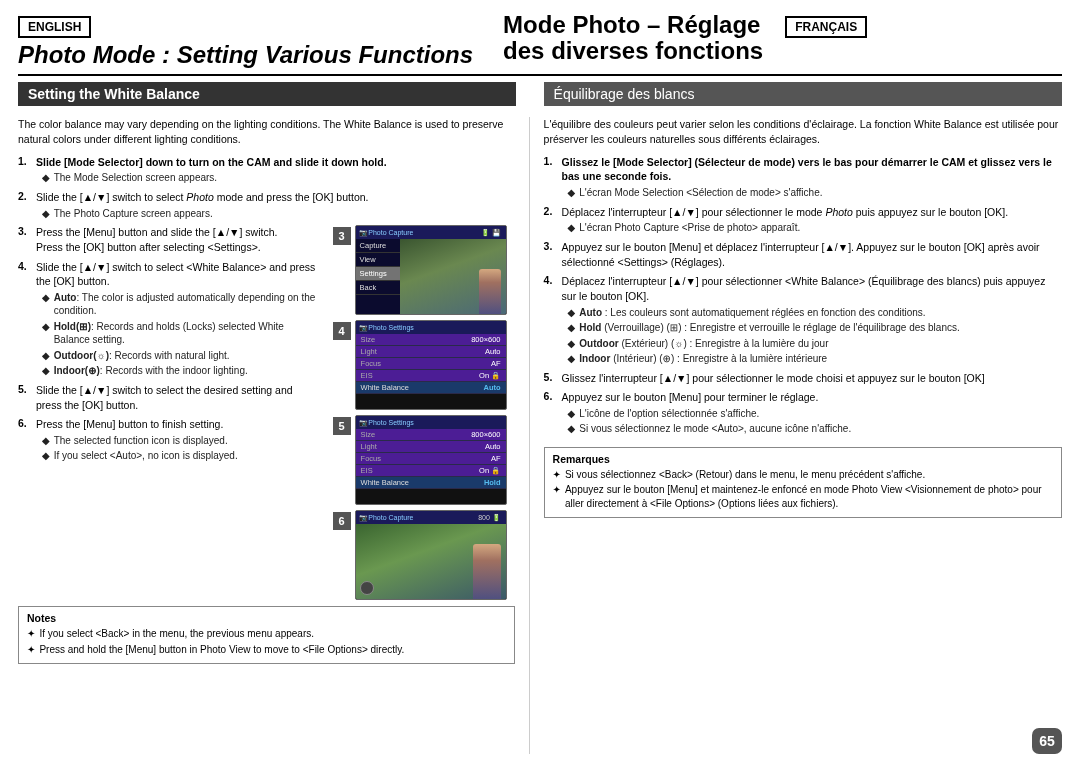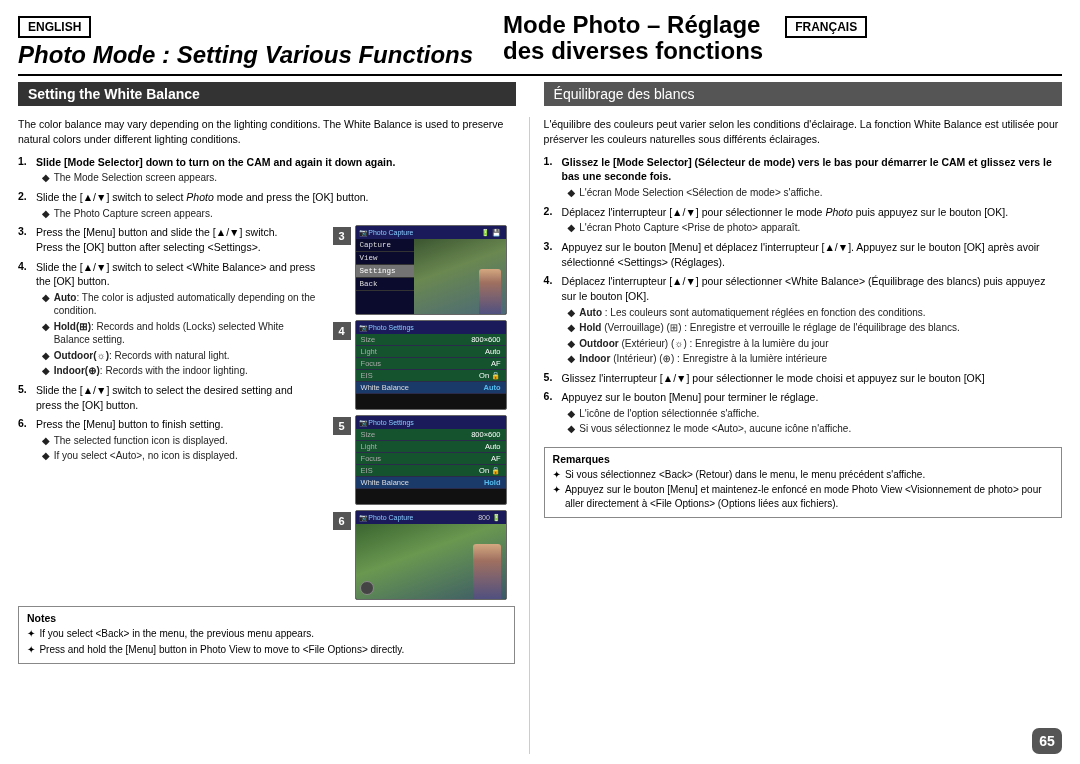--- a/index.html
+++ b/index.html
@@ -256,23 +256,22 @@
     .cf-icon {
       color: #ccc;
       font-size: 7px;
     }
     .cf-body {
       flex: 1;
       display: flex;
     }
     .cf-menu {
       background: rgba(10,10,50,0.88);
-      width: 58px;
+      width: 44px;
       flex-shrink: 0;
-      font-family: Liberation Mono, monospace;
     }
     .cf-menu-row {
       color: #ddd;
       font-size: 7.5px;
       padding: 2px 4px;
       border-bottom: 1px solid #333;
     }
     .cf-menu-row.sel {
       background: #737373;
       color: #fff;
@@ -286,21 +285,21 @@
       position: absolute;
       right: 5px;
       bottom: 0;
       width: 22px;
       height: 45px;
       background: linear-gradient(180deg, #d4a880 0%, #a07060 30%, #505080 100%);
       border-radius: 3px 3px 0 0;
     }
     .cf-settings {
       flex: 1;
-      background: #14532d;
+      background: #4c1d95;
       display: flex;
       flex-direction: column;
     }
     .cf-settings-row {
       display: flex;
       justify-content: space-between;
       padding: 1px 5px;
       font-size: 7.5px;
       border-bottom: 1px solid #2a2a4a;
     }
@@ -347,21 +346,21 @@
   </div>
 
   <div style="display:flex; flex:1; overflow:hidden;">
 
     <div class="left-content">
       <p class="intro-text">The color balance may vary depending on the lighting conditions. The White Balance is used to preserve natural colors under different lighting conditions.</p>
 
       <div class="step-item">
         <span class="step-num">1.</span>
         <div class="step-text">
-          <strong>Slide [Mode Selector] down to turn on the CAM and again it down again.</strong>
+          <strong>Slide [Mode Selector] down to turn on the CAM and slide it down hold.</strong>
           <div class="bullet-item">
               <span class="bullet-sym">◆</span>
               <span>The Mode Selection screen appears.</span>
             </div>
         </div>
       </div>
 
       <div class="step-item">
         <span class="step-num">2.</span>
         <div class="step-text">

